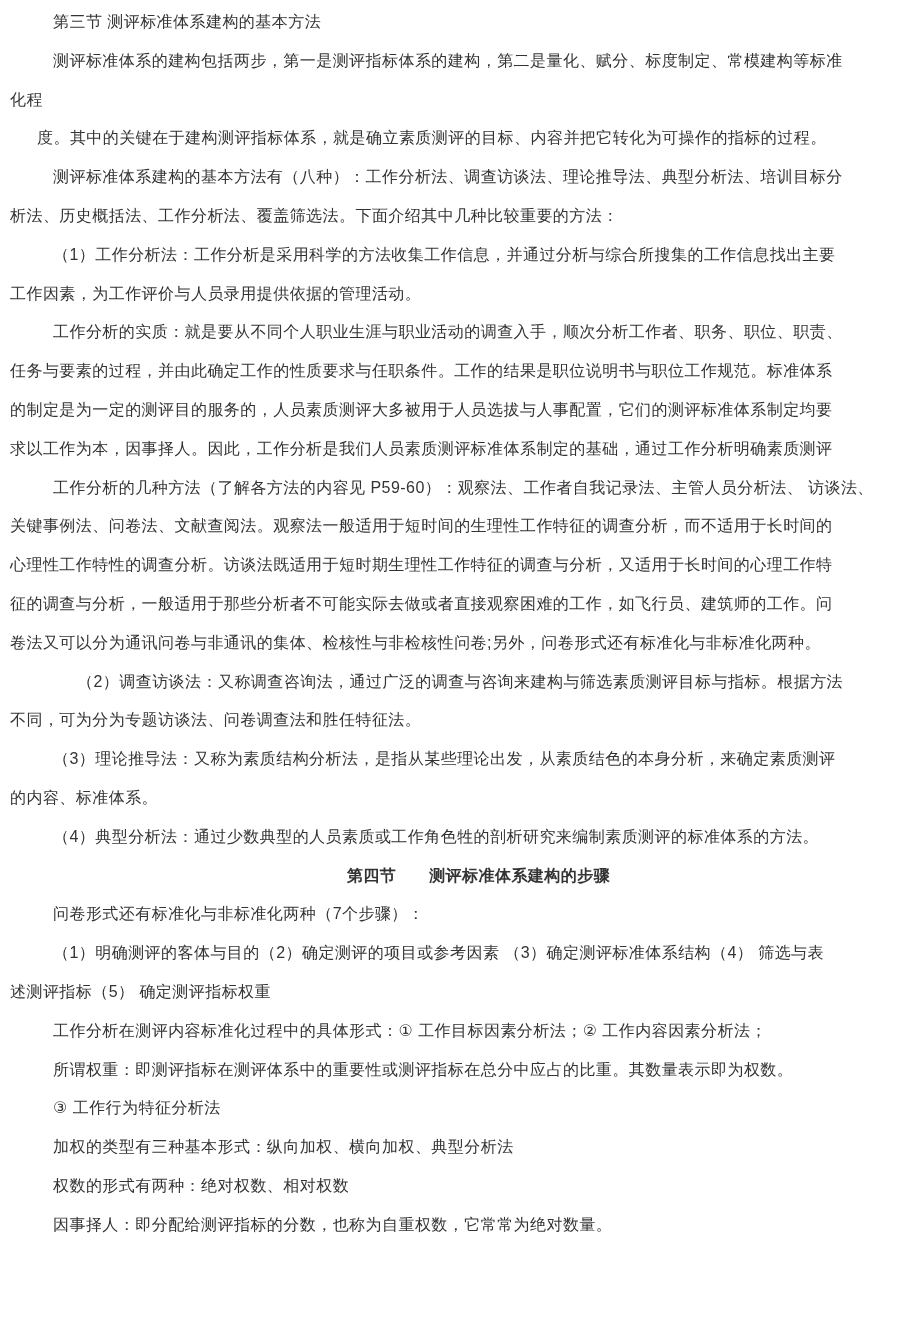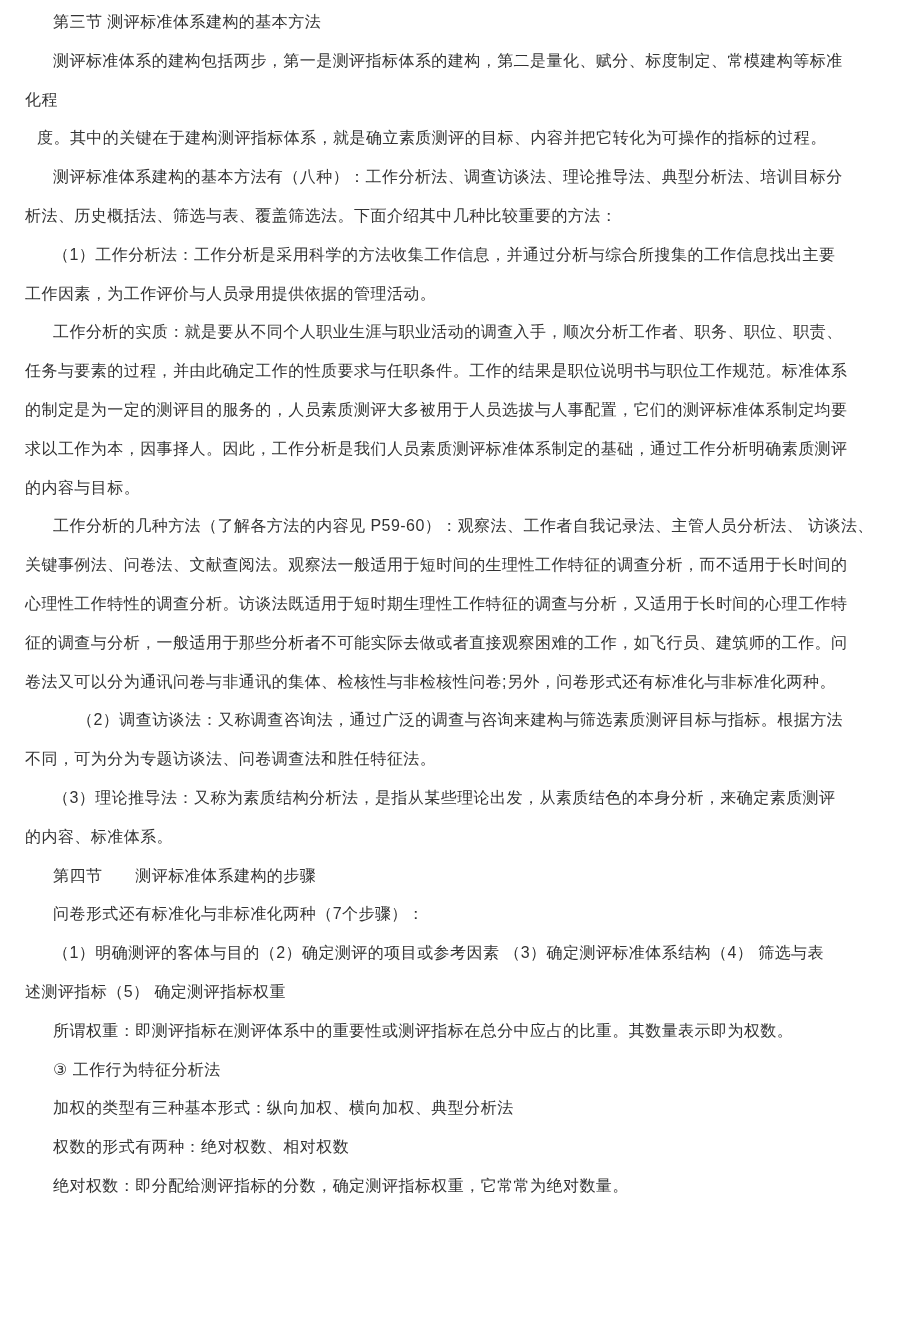--- a/index.html
+++ b/index.html
@@ -30,53 +30,54 @@
     letter-spacing: 0.45px;
     color: #333333;
     white-space: nowrap;
     overflow: hidden;
     box-sizing: border-box;
     padding-left: 10px;
   }
   .text-line.indent-para  { padding-left: 53px; }
   .text-line.indent-para2 { padding-left: 77px; }
   .text-line.indent-mid   { padding-left: 37px; }
-  .text-line.indent-cont  { padding-left: 25px; }
-  .text-line.bold { font-weight: normal; }
+  .text-line.indent-cont  { padding-left: 10px; }
+  .text-line.bold { font-weight: bold; text-align: center; }
 </style>
 </head>
 <body>
 
 <div class="doc-page">
   <div class="doc-body" id="doc-body">
       <div class="text-line indent-para">第三节 测评标准体系建构的基本方法</div>
       <div class="text-line indent-para">测评标准体系的建构包括两步，第一是测评指标体系的建构，第二是量化、赋分、标度制定、常模建构等标准</div>
       <div class="text-line indent-cont">化程</div>
       <div class="text-line indent-mid">度。其中的关键在于建构测评指标体系，就是确立素质测评的目标、内容并把它转化为可操作的指标的过程。</div>
       <div class="text-line indent-para">测评标准体系建构的基本方法有（八种）：工作分析法、调查访谈法、理论推导法、典型分析法、培训目标分</div>
-      <div class="text-line indent-cont">析法、历史概括法、筛选与表、覆盖筛选法。下面介绍其中几种比较重要的方法：</div>
+      <div class="text-line indent-cont">析法、历史概括法、工作分析法、覆盖筛选法。下面介绍其中几种比较重要的方法：</div>
       <div class="text-line indent-para">（1）工作分析法：工作分析是采用科学的方法收集工作信息，并通过分析与综合所搜集的工作信息找出主要</div>
       <div class="text-line indent-cont">工作因素，为工作评价与人员录用提供依据的管理活动。</div>
       <div class="text-line indent-para">工作分析的实质：就是要从不同个人职业生涯与职业活动的调查入手，顺次分析工作者、职务、职位、职责、</div>
       <div class="text-line indent-cont">任务与要素的过程，并由此确定工作的性质要求与任职条件。工作的结果是职位说明书与职位工作规范。标准体系</div>
       <div class="text-line indent-cont">的制定是为一定的测评目的服务的，人员素质测评大多被用于人员选拔与人事配置，它们的测评标准体系制定均要</div>
       <div class="text-line indent-cont">求以工作为本，因事择人。因此，工作分析是我们人员素质测评标准体系制定的基础，通过工作分析明确素质测评</div>
-      <div class="text-line indent-cont">的内容与目标。</div>
       <div class="text-line indent-para">工作分析的几种方法（了解各方法的内容见 P59-60）：观察法、工作者自我记录法、主管人员分析法、 访谈法、</div>
       <div class="text-line indent-cont">关键事例法、问卷法、文献查阅法。观察法一般适用于短时间的生理性工作特征的调查分析，而不适用于长时间的</div>
       <div class="text-line indent-cont">心理性工作特性的调查分析。访谈法既适用于短时期生理性工作特征的调查与分析，又适用于长时间的心理工作特</div>
       <div class="text-line indent-cont">征的调查与分析，一般适用于那些分析者不可能实际去做或者直接观察困难的工作，如飞行员、建筑师的工作。问</div>
       <div class="text-line indent-cont">卷法又可以分为通讯问卷与非通讯的集体、检核性与非检核性问卷;另外，问卷形式还有标准化与非标准化两种。</div>
       <div class="text-line indent-para2">（2）调查访谈法：又称调查咨询法，通过广泛的调查与咨询来建构与筛选素质测评目标与指标。根据方法</div>
       <div class="text-line indent-cont">不同，可为分为专题访谈法、问卷调查法和胜任特征法。</div>
       <div class="text-line indent-para">（3）理论推导法：又称为素质结构分析法，是指从某些理论出发，从素质结色的本身分析，来确定素质测评</div>
       <div class="text-line indent-cont">的内容、标准体系。</div>
+      <div class="text-line indent-para">（4）典型分析法：通过少数典型的人员素质或工作角色牲的剖析研究来编制素质测评的标准体系的方法。</div>
       <div class="text-line indent-para bold">第四节　　测评标准体系建构的步骤</div>
       <div class="text-line indent-para">问卷形式还有标准化与非标准化两种（7个步骤）：</div>
       <div class="text-line indent-para">（1）明确测评的客体与目的（2）确定测评的项目或参考因素 （3）确定测评标准体系结构（4） 筛选与表</div>
       <div class="text-line indent-cont">述测评指标（5） 确定测评指标权重</div>
+      <div class="text-line indent-para">工作分析在测评内容标准化过程中的具体形式：① 工作目标因素分析法；② 工作内容因素分析法；</div>
       <div class="text-line indent-para">所谓权重：即测评指标在测评体系中的重要性或测评指标在总分中应占的比重。其数量表示即为权数。</div>
       <div class="text-line indent-para">③ 工作行为特征分析法</div>
       <div class="text-line indent-para">加权的类型有三种基本形式：纵向加权、横向加权、典型分析法</div>
       <div class="text-line indent-para">权数的形式有两种：绝对权数、相对权数</div>
-      <div class="text-line indent-para">绝对权数：即分配给测评指标的分数，确定测评指标权重，它常常为绝对数量。</div>
+      <div class="text-line indent-para">因事择人：即分配给测评指标的分数，也称为自重权数，它常常为绝对数量。</div>
     </div>
 </div>
 
 </body></html>

